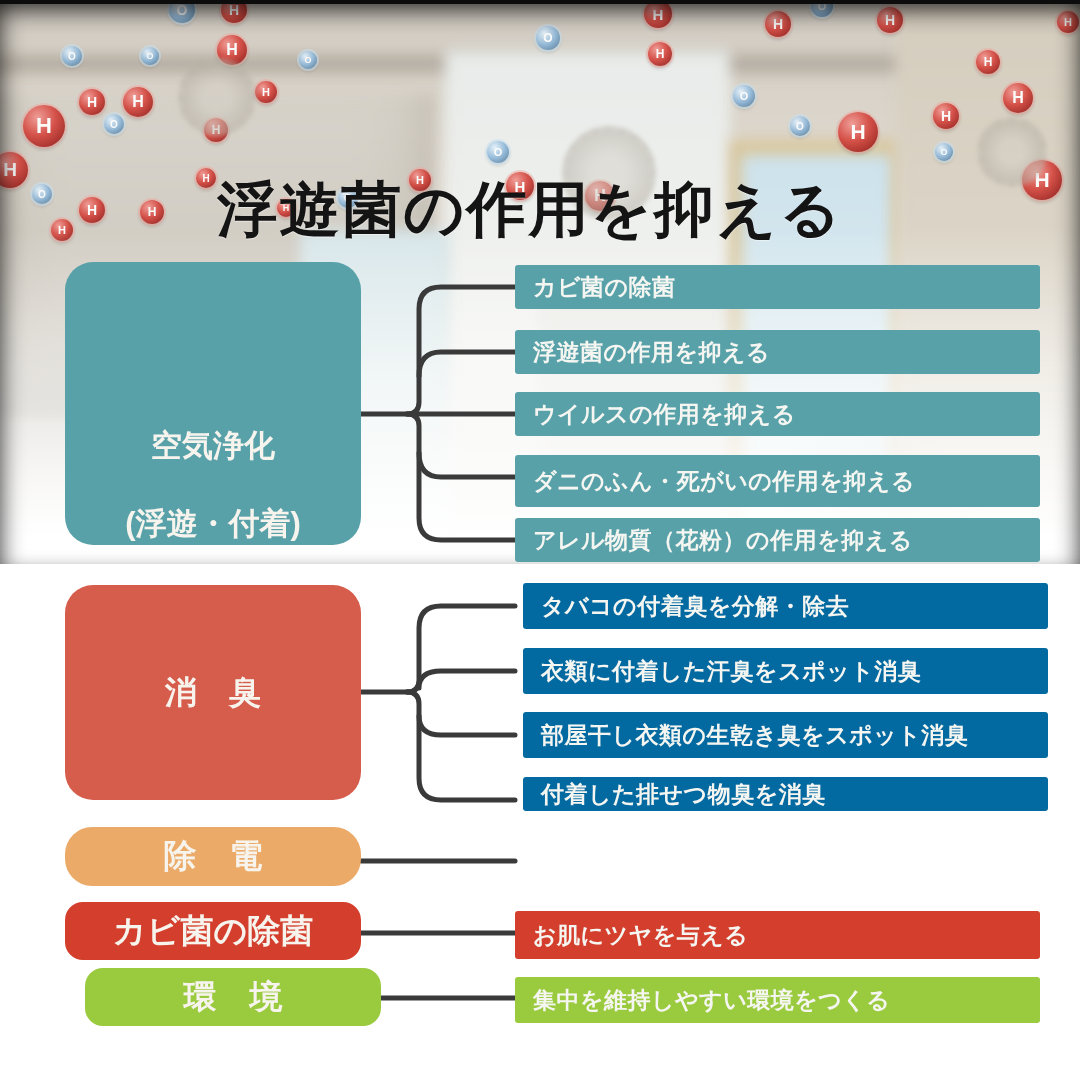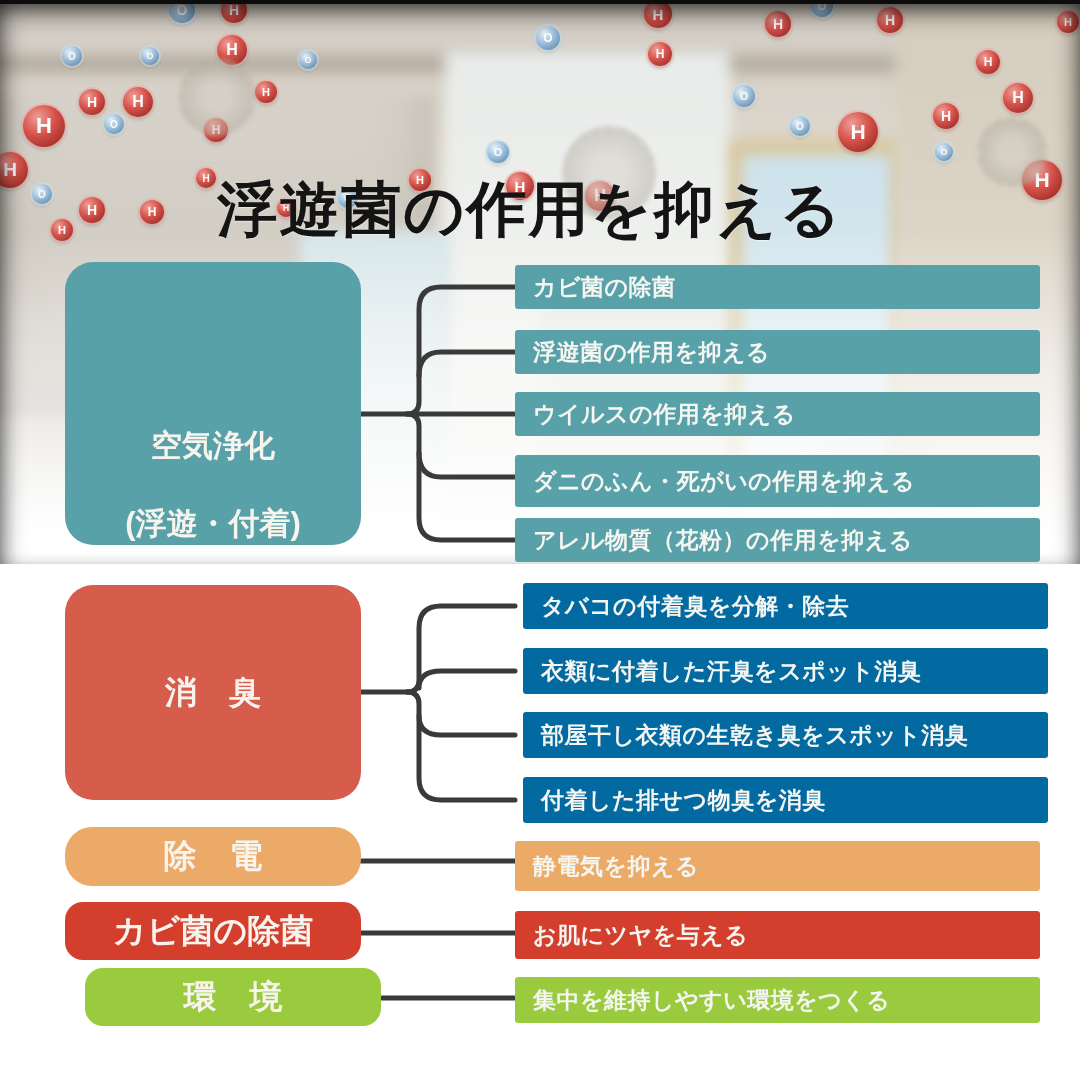--- a/index.html
+++ b/index.html
@@ -56,21 +56,21 @@
   .item{position:absolute;left:515px;width:525px;display:flex;align-items:center;
         padding-left:18px;box-sizing:border-box;border-radius:3px;
         color:#f5f6f1;font-size:23px;font-weight:700;letter-spacing:.5px;}
   .i-teal{background:#58a1a9;}
   .i-red{background:#0369a1;margin-left:8px;}
   .i-orange{background:#ebaa67;}
   .i-bred{background:#d43e2c;}
   .i-green{background:#9aca3e;}
   .it-a1{top:265px;height:44px;} .it-a2{top:330px;height:44px;} .it-a3{top:392px;height:44px;}
   .it-a4{top:455px;height:52px;} .it-a5{top:518px;height:44px;}
-  .it-d1{top:583px;height:46px;} .it-d2{top:648px;height:46px;} .it-d3{top:712px;height:46px;} .it-d4{top:777px;height:46px;}
+  .it-d1{top:583px;height:46px;} .it-d2{top:648px;height:46px;} .it-d3{top:712px;height:46px;} .it-d4{top:777px;height:34px;}
   .it-s1{top:841px;height:50px;}
   .it-f1{top:911px;height:48px;}
   .it-e1{top:977px;height:46px;}
 </style>
 </head>
 <body>
 
 <div class="stage">
 
   <div class="bg">
@@ -178,17 +178,16 @@
   <div class="item i-teal it-a2">浮遊菌の作用を抑える</div>
   <div class="item i-teal it-a3">ウイルスの作用を抑える</div>
   <div class="item i-teal it-a4">ダニのふん・死がいの作用を抑える</div>
   <div class="item i-teal it-a5">アレル物質（花粉）の作用を抑える</div>
 
   <div class="item i-red it-d1">タバコの付着臭を分解・除去</div>
   <div class="item i-red it-d2">衣類に付着した汗臭をスポット消臭</div>
   <div class="item i-red it-d3">部屋干し衣類の生乾き臭をスポット消臭</div>
   <div class="item i-red it-d4">付着した排せつ物臭を消臭</div>
 
-  <div class="item i-orange it-s1">静電気を抑える</div>
   <div class="item i-bred it-f1">お肌にツヤを与える</div>
   <div class="item i-green it-e1">集中を維持しやすい環境をつくる</div>
 
 </div>
 
 </body></html>

